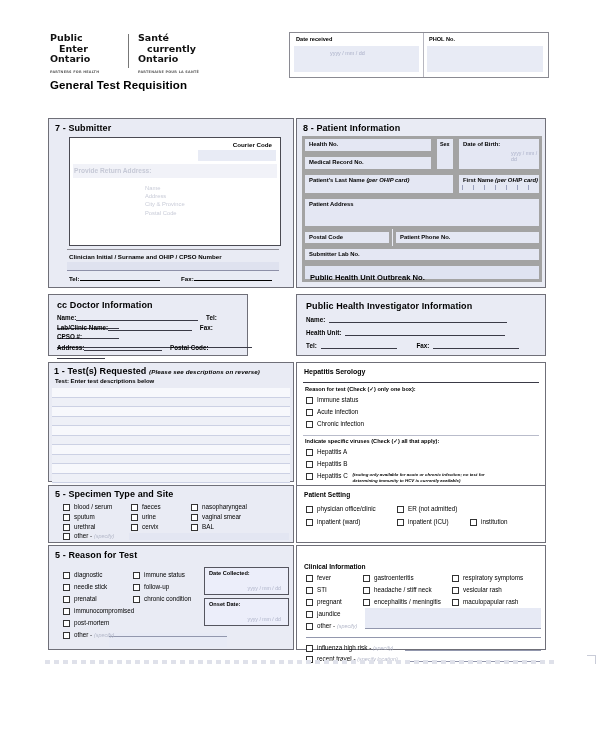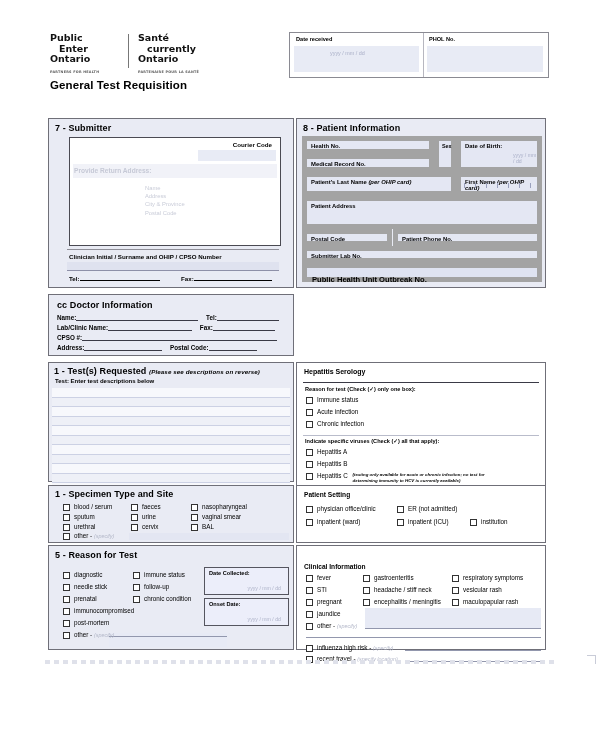--- a/index.html
+++ b/index.html
@@ -45,31 +45,31 @@
 
   .clinbox{position:absolute;left:18px;top:130px;width:212px;height:36px;border-top:1px solid #8e8e97;}
   .clin-lbl{position:absolute;left:2px;top:3px;font-size:6.2px;font-weight:bold;}
   .clin-fld{position:absolute;left:0;right:0;top:12px;height:8px;background:#dfe2ef;border-bottom:1px solid #8e90a8;}
   .telfax{position:absolute;left:2px;top:25px;font-size:6.2px;font-weight:bold;}
   .ul{display:inline-block;border-bottom:1px solid #000;}
 
   
   #sec2{left:296px;top:118px;width:250px;height:170px;}
   #sec2 .t{position:absolute;left:6px;top:4px;}
-  .g{position:absolute;box-sizing:border-box;border:5px solid #a3a3a3;background:#e4e7f3;}
+  .g{position:absolute;box-sizing:border-box;border:3px solid #a3a3a3;background:#e4e7f3;}
   .g .lb{font-size:5.9px;font-weight:bold;padding:2px 0 0 4px;display:block;}
   .g .lbi{font-size:5.9px;font-weight:bold;padding:2px 0 0 4px;display:block;}
   .g .lbi i{font-style:italic;}
   .dob-ph{position:absolute;left:52px;top:11px;font-size:5.2px;color:#aab0c8;}
   .tickline{position:absolute;left:3px;right:3px;bottom:3px;height:5px;
     background:repeating-linear-gradient(to right,#9aa0bd 0 1px,transparent 1px 11px);}
   .bigrow{font-size:7.6px;font-weight:bold;padding:4px 0 0 5px;}
 
   
-  #ccdoc{left:48px;top:294px;width:246px;height:62px;}
+  #ccdoc{left:48px;top:294px;width:200px;height:62px;}
   #phii{left:296px;top:294px;width:250px;height:62px;}
   .line{display:inline-block;border-bottom:1px solid #3a3a46;height:7px;vertical-align:bottom;}
   .rowline{position:absolute;font-size:6.3px;font-weight:bold;}
 
   
   #sec3{left:48px;top:362px;width:246px;height:120px;}
   #sec3 .t{position:absolute;left:5px;top:3px;}
   .test-sub{position:absolute;left:6px;top:15px;font-size:6px;font-weight:bold;}
   .ruled{position:absolute;left:3px;right:3px;top:25px;bottom:3px;background:#fff;}
   .rl{height:8.5px;border-bottom:1px solid #ccd1e4;background:#eef0f7;}
@@ -226,20 +226,33 @@
     </div>
     <div class="rowline" style="left:8px;top:38px;">
       <span>CPSO #:</span><span class="line" style="width:195px"></span>
     </div>
     <div class="rowline" style="left:8px;top:48px;">
       <span>Address:</span><span class="line" style="width:78px"></span>
       <span style="margin-left:6px">Postal Code:</span><span class="line" style="width:48px"></span>
     </div>
   </div>
 
+  <div class="bx" id="phii">
+    <div style="position:absolute;left:9px;top:6px;" class="sec-title">Public Health Investigator Information</div>
+    <div class="rowline" style="left:9px;top:20px;">
+      <span>Name:</span><span class="line" style="width:178px;margin-left:4px"></span>
+    </div>
+    <div class="rowline" style="left:9px;top:33px;">
+      <span>Health Unit:</span><span class="line" style="width:160px;margin-left:4px"></span>
+    </div>
+    <div class="rowline" style="left:9px;top:46px;">
+      <span>Tel:</span><span class="line" style="width:76px;margin-left:4px"></span>
+      <span style="margin-left:18px">Fax:</span><span class="line" style="width:86px;margin-left:4px"></span>
+    </div>
+  </div>
 
   <div class="bx" id="sec3">
     <div class="t sec-title"><span>1 - Test(s) Requested</span> <span class="note">(Please see descriptions on reverse)</span></div>
     <div class="test-sub">Test: Enter test descriptions below</div>
     <div class="ruled">
       <div class="rl"></div>
         <div class="rl"></div>
       <div class="rl"></div>
         <div class="rl"></div>
       <div class="rl"></div>
@@ -263,21 +276,21 @@
     <div class="qline" style="position:absolute;left:8px;top:75px;">Indicate specific viruses (Check (✓) all that apply):</div>
     <div class="opt" style="left:9px;top:85px;"><span class="cb"></span><span>Hepatitis A</span></div>
     <div class="opt" style="left:9px;top:97px;"><span class="cb"></span><span>Hepatitis B</span></div>
     <div class="opt" style="left:9px;top:109px;width:236px;">
       <span class="cb"></span><span>Hepatitis C</span>
       <span class="fineprint" style="display:inline-block;width:150px;vertical-align:top;margin-left:3px;">(testing only available for acute or chronic infection; no test for determining immunity to HCV is currently available)</span>
     </div>
   </div>
 
   <div class="bx" id="sec4">
-    <div class="t sec-title">1 - Specimen Type and Site</div>
+    <div class="t sec-title">5 - Specimen Type and Site</div>
     <div class="opt" style="left:14px;top:17px;"><span class="cb"></span><span>blood / serum</span></div>
     <div class="opt" style="left:14px;top:27px;"><span class="cb"></span><span>sputum</span></div>
     <div class="opt" style="left:14px;top:37px;"><span class="cb"></span><span>urethral</span></div>
     <div class="opt" style="left:82px;top:17px;"><span class="cb"></span><span>faeces</span></div>
     <div class="opt" style="left:82px;top:27px;"><span class="cb"></span><span>urine</span></div>
     <div class="opt" style="left:82px;top:37px;"><span class="cb"></span><span>cervix</span></div>
     <div class="opt" style="left:142px;top:17px;"><span class="cb"></span><span>nasopharyngeal</span></div>
     <div class="opt" style="left:142px;top:27px;"><span class="cb"></span><span>vaginal smear</span></div>
     <div class="opt" style="left:142px;top:37px;"><span class="cb"></span><span>BAL</span></div>
     <div class="spec-fld" style="left:80px;top:47px;width:160px;"></div>

